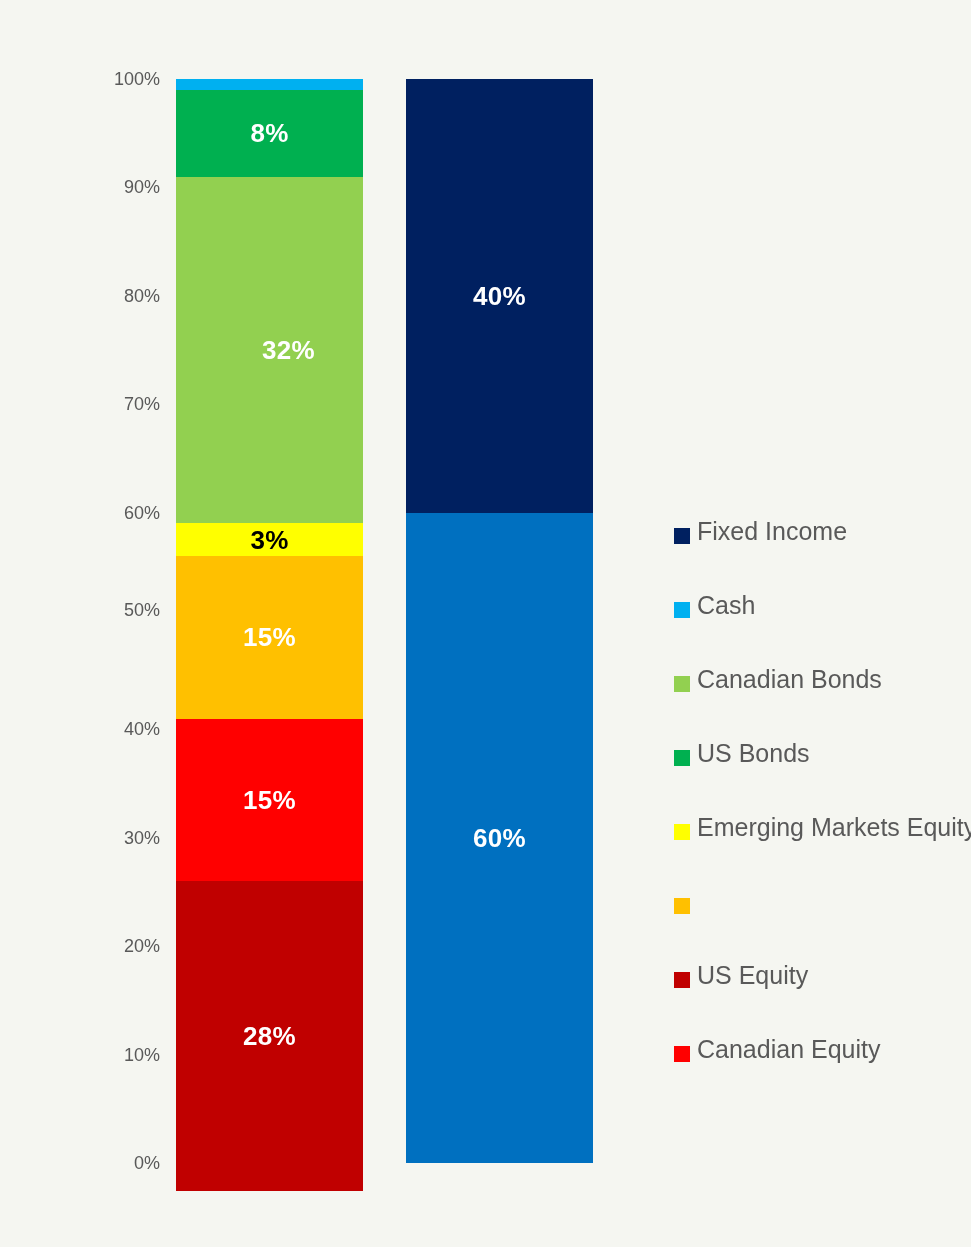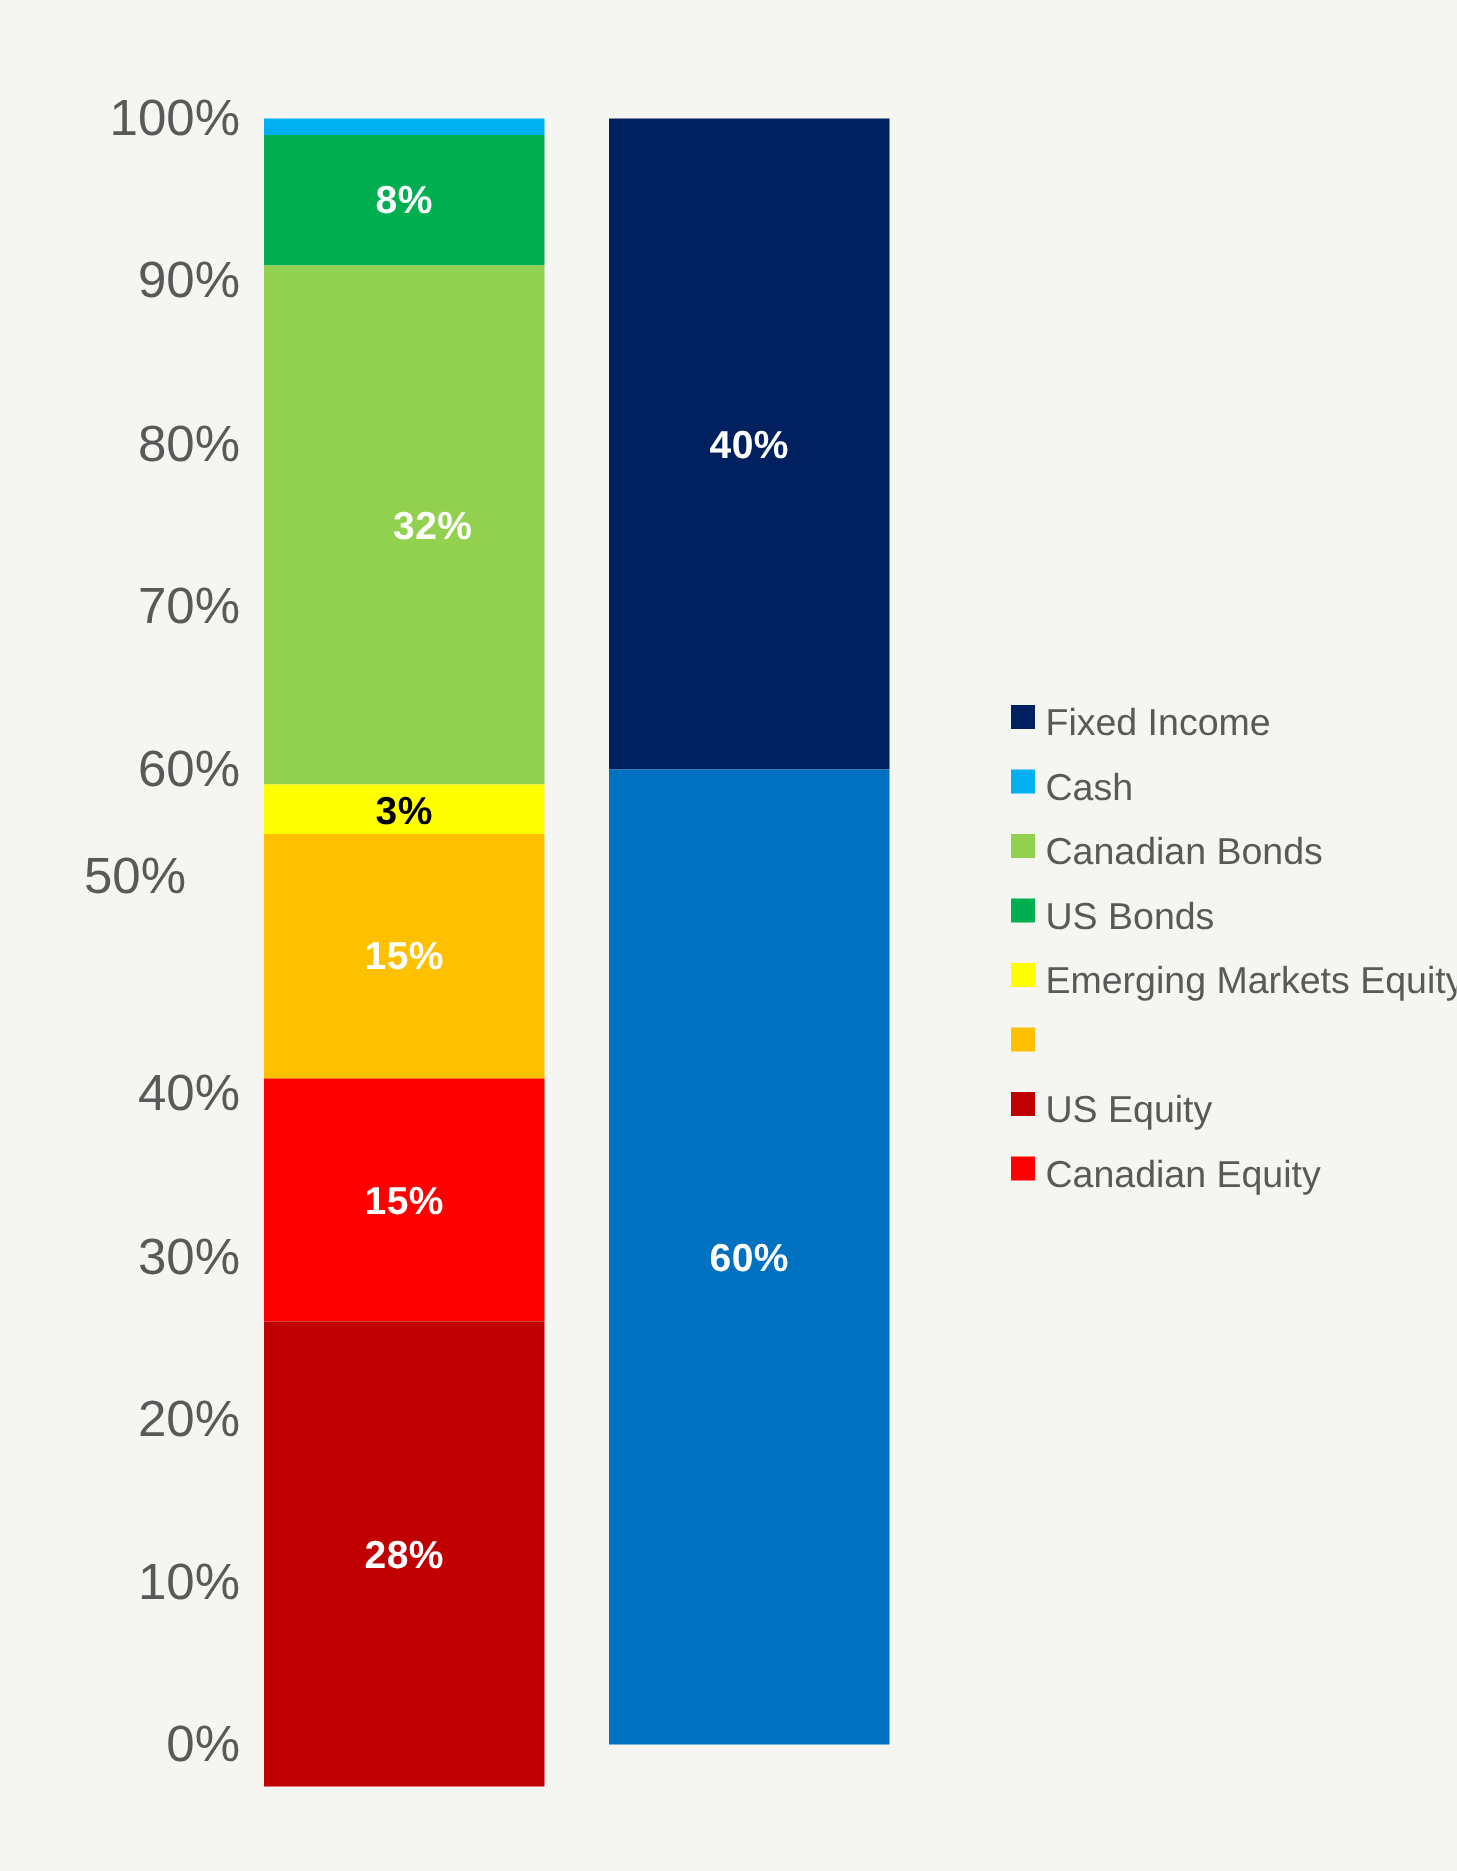--- a/index.html
+++ b/index.html
@@ -28,21 +28,21 @@
     left: 0;
     top: 0;
     width: 160px;
     height: 1247px;
   }
   .y-tick {
     position: absolute;
     right: 0;
     width: 140px;
     text-align: right;
-    font-size: 34px;
+    font-size: 18px;
     color: #595959;
     line-height: 1;
     transform: translateY(-50%);
     white-space: nowrap;
   }
 
   
   .plot-area {
     position: absolute;
     left: 0;
@@ -79,22 +79,23 @@
 
   
   .legend {
     position: absolute;
     left: 674px;
     top: 470px;
     width: 290px;
   }
   .legend-item {
     display: flex;
-    align-items: flex-start;
+    align-items: flex-end;
     height: 43px;
+    margin-top: 31px;
   }
   .legend-swatch {
     width: 16px;
     height: 16px;
     flex: 0 0 16px;
     margin-right: 7px;
   }
   .legend-label {
     font-size: 25px;
     color: #595959;
@@ -106,21 +107,21 @@
 <body>
 
 <div id="chart-root">
 
   <div class="y-axis" id="y-axis">
       <div class="y-tick" style="top: 79px;">100%</div>
       <div class="y-tick" style="top: 187.4px;">90%</div>
       <div class="y-tick" style="top: 295.8px;">80%</div>
       <div class="y-tick" style="top: 404.2px;">70%</div>
       <div class="y-tick" style="top: 512.6px;">60%</div>
-      <div class="y-tick" style="top: 584px; text-align: center;">50%</div>
+      <div class="y-tick" style="top: 610px;">50%</div>
       <div class="y-tick" style="top: 729.4px;">40%</div>
       <div class="y-tick" style="top: 837.8px;">30%</div>
       <div class="y-tick" style="top: 946.2px;">20%</div>
       <div class="y-tick" style="top: 1054.6px;">10%</div>
       <div class="y-tick" style="top: 1163px;">0%</div>
     </div>
 
   <div class="plot-area" id="plot-area">
       <div class="bar bar-detailed" style="top: 79px; height: 1084px;">
         <div class="segment" title="Cash" style="top: 0px; height: 10.84px; background: rgb(0, 176, 240);"></div>

